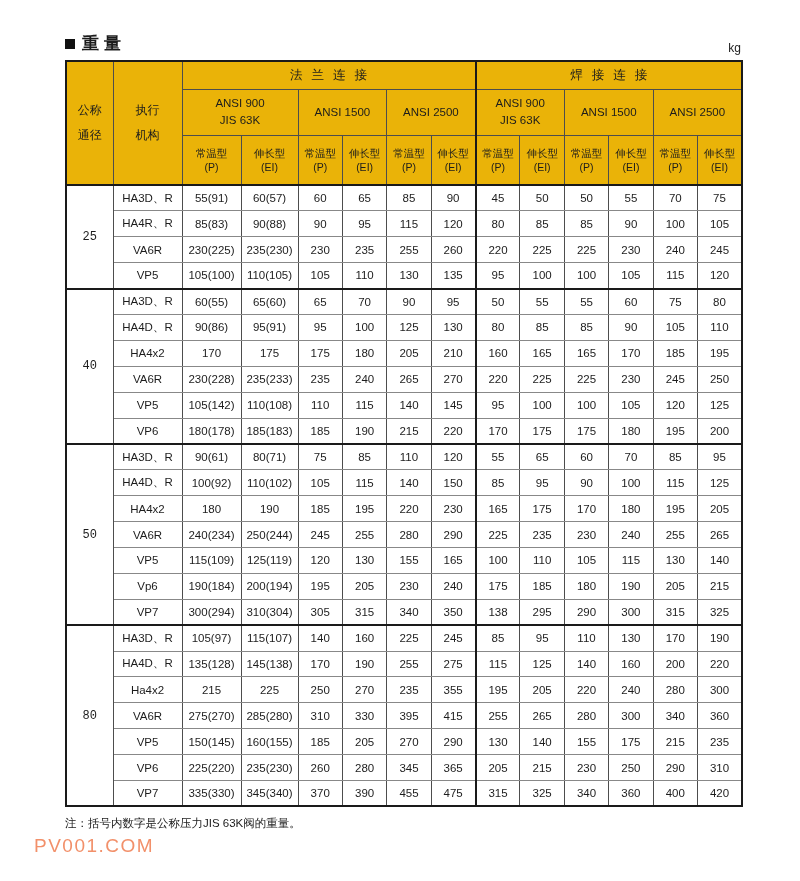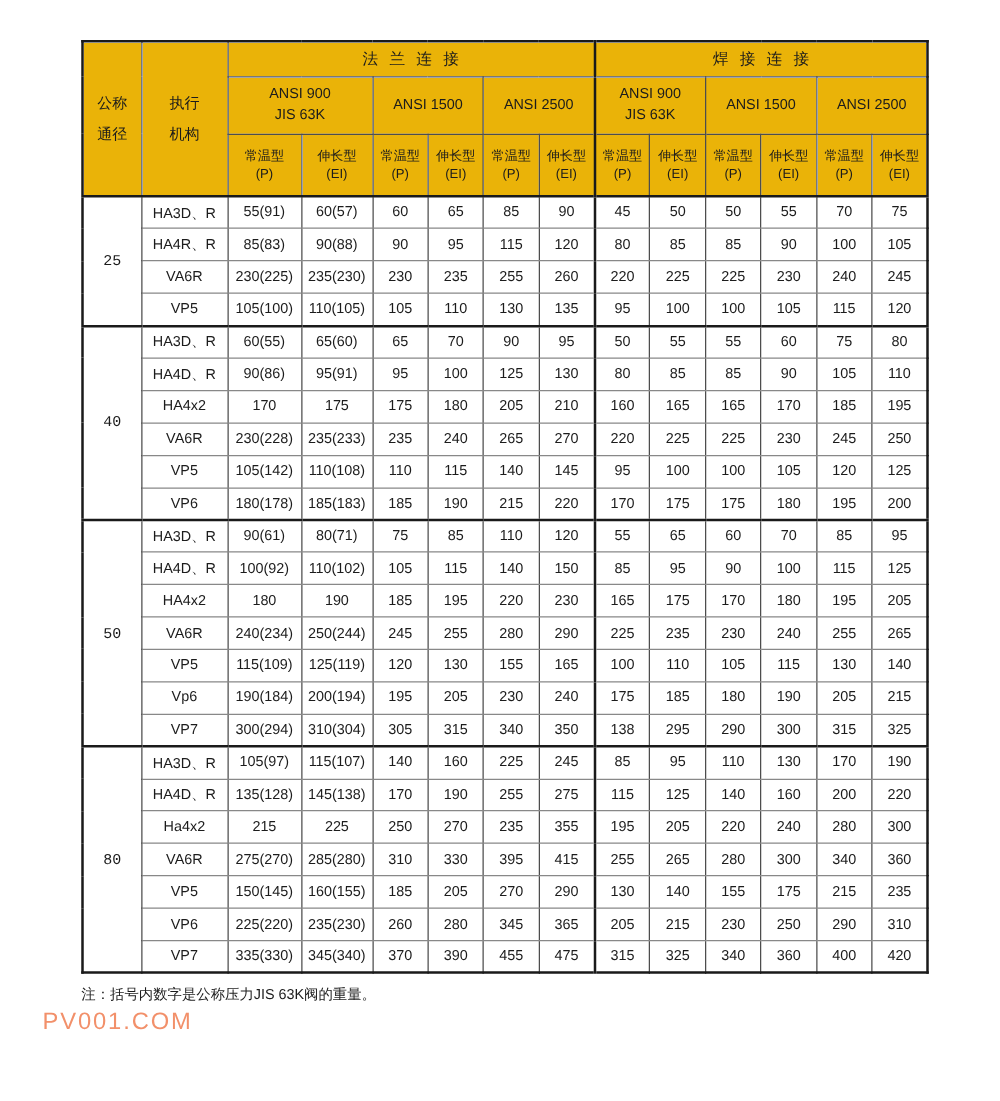--- a/index.html
+++ b/index.html
@@ -87,20 +87,27 @@
     font-weight: 500;
     letter-spacing: 1.5px;
     color: #f2906a;
   }
 </style>
 </head>
 <body>
 
 <div class="content">
 
+  <div class="title-row">
+    <div class="title-left">
+      <span class="marker"></span>
+      <span class="page-title">重量</span>
+    </div>
+    <span class="unit-label">kg</span>
+  </div>
 
   <table>
     <colgroup>
       <col style="width:47px">
       <col style="width:69px">
       <col style="width:59px">
       <col style="width:57px">
       <col>
         <col>
         <col>

